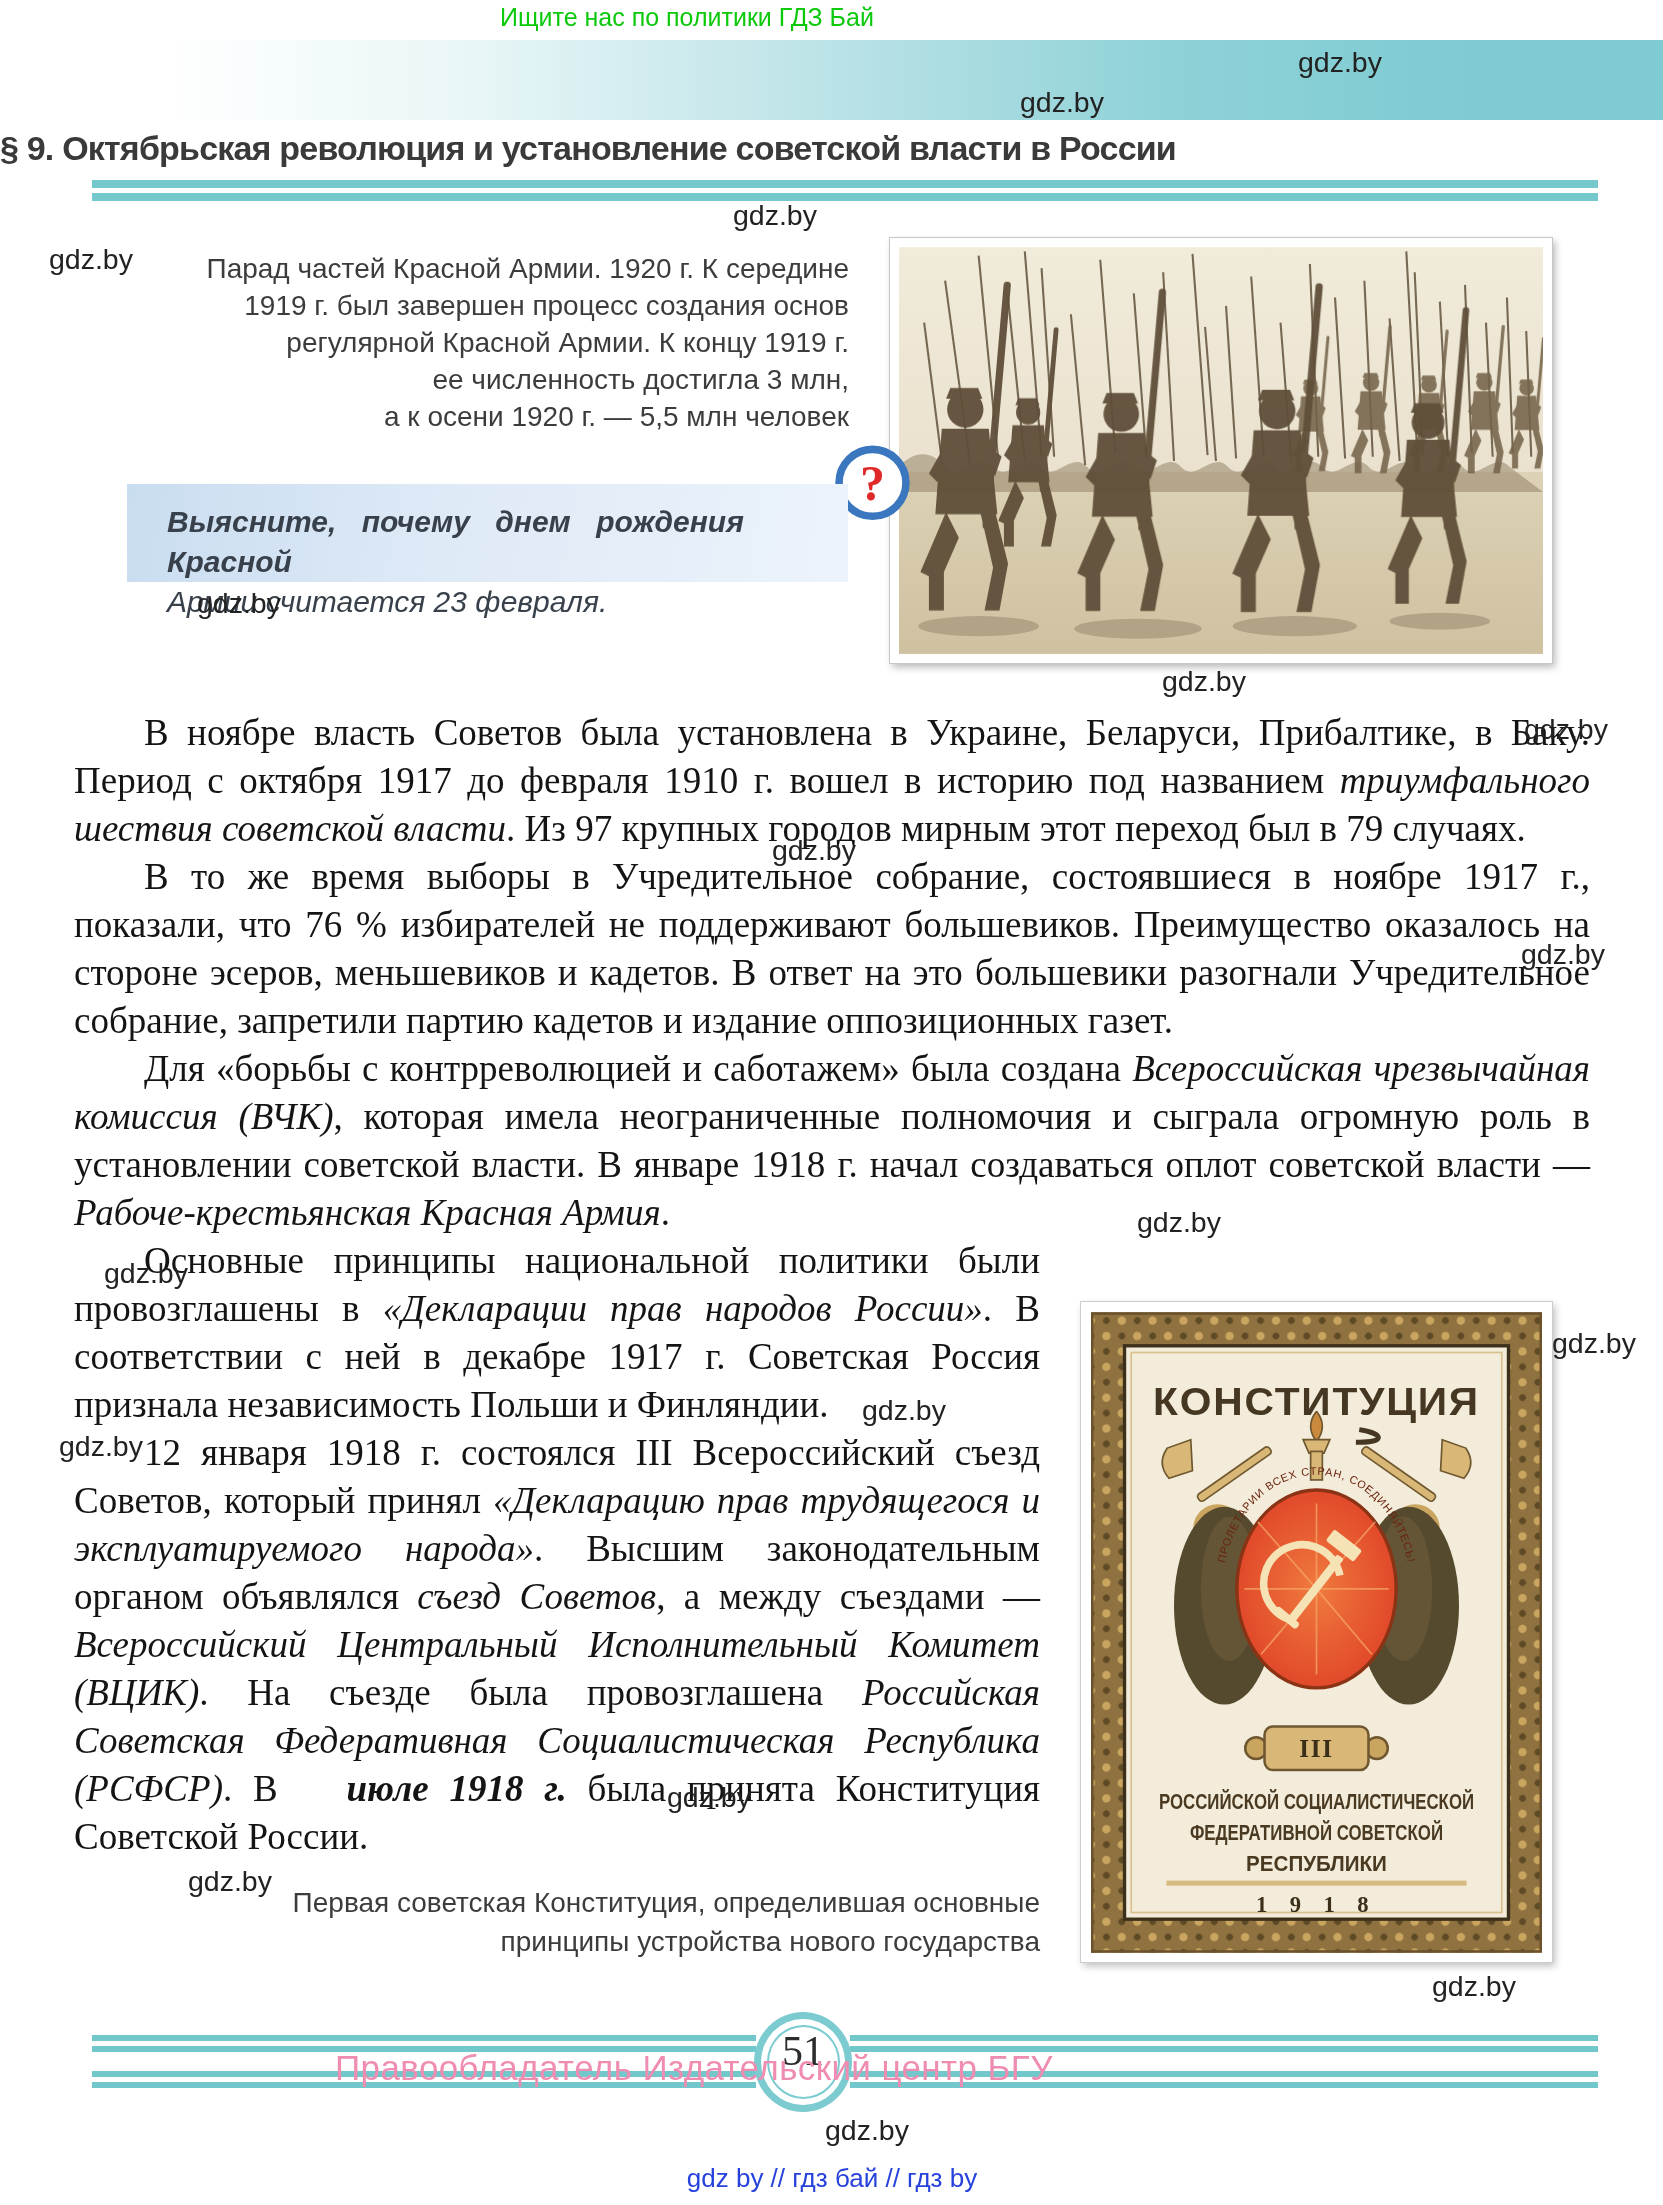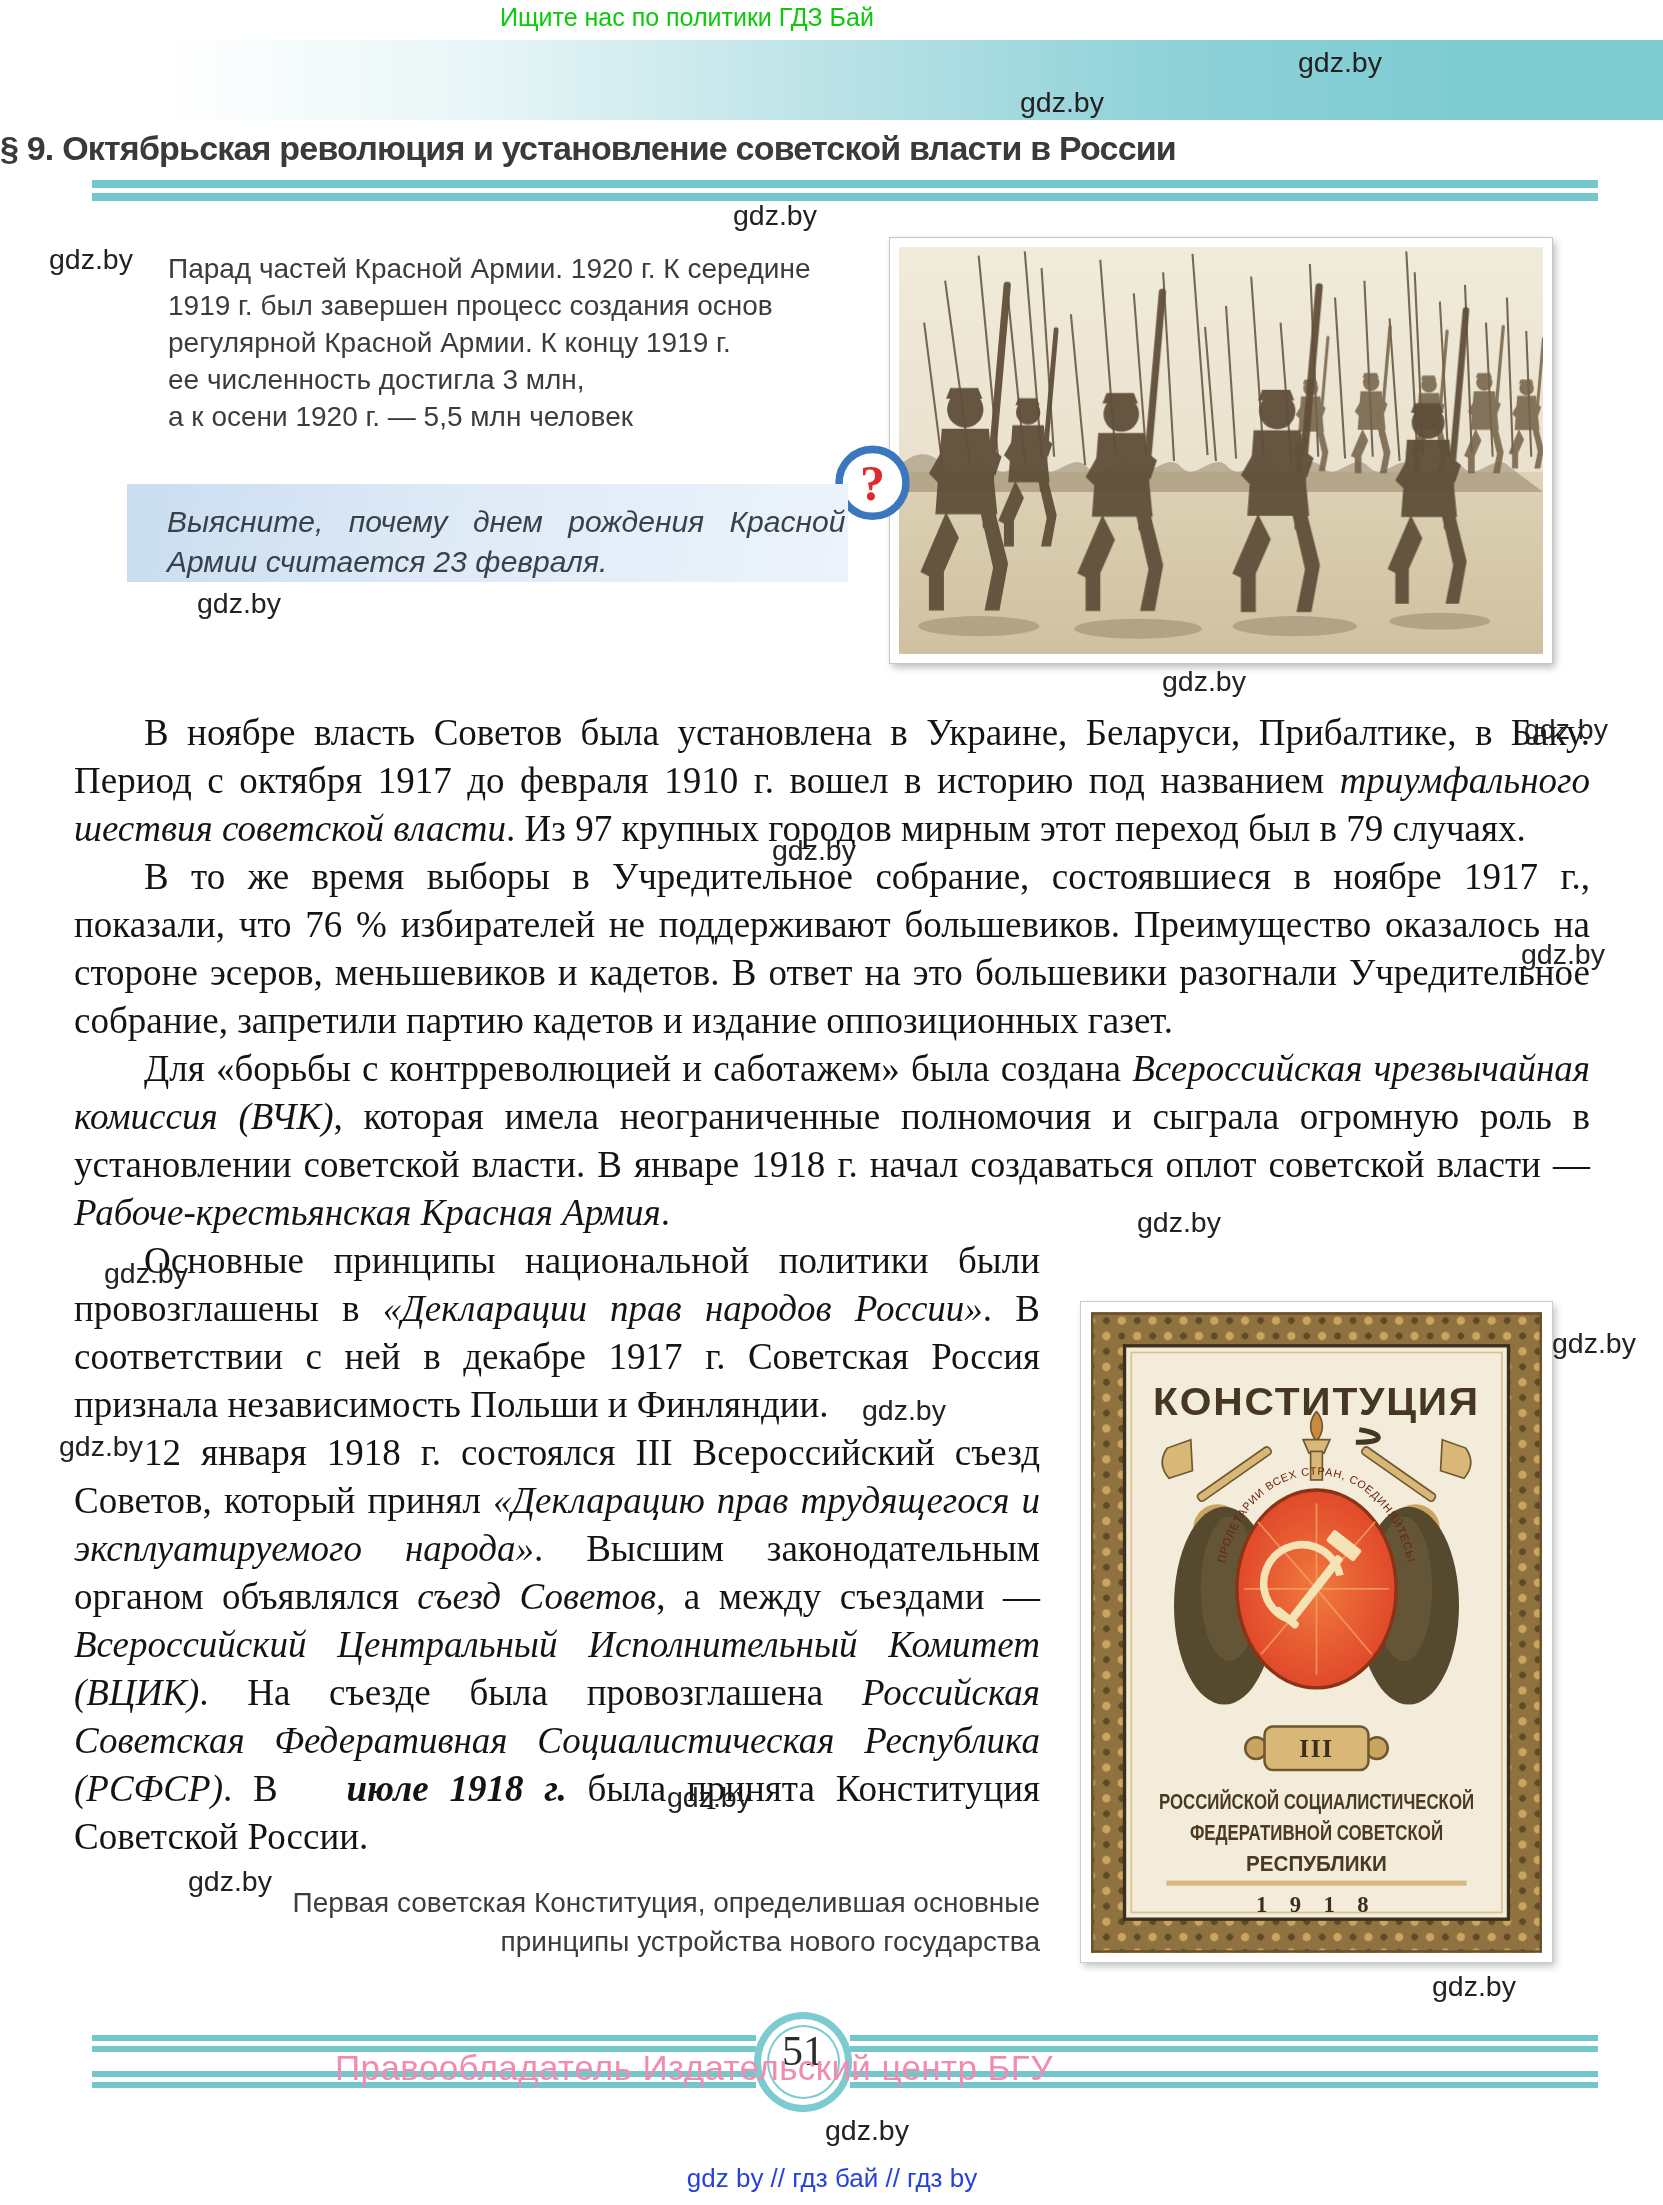--- a/index.html
+++ b/index.html
@@ -15,31 +15,31 @@
   .rule.r1{top:180px;} .rule.r2{top:193px;}
   
   .wm{position:absolute;font-size:28.5px;color:#222;white-space:nowrap;}
   .wm1{left:1298px;top:46px;} .wm2{left:1020px;top:86px;} .wm3{left:733px;top:199px;}
   .wm4{left:49px;top:243px;} .wm5{left:1162px;top:665px;} .wm6{left:1524px;top:713px;}
   .wm7{left:772px;top:834px;} .wm8{left:1521px;top:938px;} .wm9{left:1137px;top:1206px;}
   .wm10{left:104px;top:1257px;} .wm11{left:1552px;top:1327px;} .wm12{left:862px;top:1394px;}
   .wm13{left:59px;top:1430px;} .wm14{left:667px;top:1781px;} .wm15{left:188px;top:1865px;}
   .wm16{left:1432px;top:1970px;} .wm17{left:825px;top:2114px;}
   
-  .photo-caption{position:absolute;left:168px;top:250px;width:681px;text-align:left;
+  .photo-caption{position:absolute;left:168px;top:250px;width:681px;text-align:right;
     font-size:28px;line-height:37px;color:#3c3c3c;}
   .photo-frame{position:absolute;left:889px;top:237px;width:664px;height:427px;background:#fff;
     border:0.8px solid #c6c6c6;box-shadow:3.4px 4.2px 7.5px rgba(0,0,0,.28);box-sizing:border-box;padding:9.2px;}
   .photo-frame svg{display:block;width:644px;height:407px;}
   .magnifier{position:absolute;left:778px;top:436px;width:138px;height:96px;}
   
   .question-box{position:absolute;left:127px;top:484px;width:721px;height:98px;box-sizing:border-box;
     background:linear-gradient(100deg,#c9ddf0 0%,#dfeaf7 45%,#ecf3fb 100%);
     padding:18.4px 0 0 40px;font-style:italic;font-size:30px;line-height:40px;color:#38414b;}
-  .question-box .jline{word-spacing:17px;}
+  .question-box .jline{word-spacing:17px;font-weight:bold;}
   
   .bodytext{position:absolute;left:74px;top:709px;width:1516px;
     font-family:"Liberation Serif",serif;font-size:37px;line-height:48px;color:#141414;}
   .bodytext p{margin:0;text-align:justify;text-indent:70px;hyphens:auto;}
   .narrow{width:966px;}
   .bi{font-weight:bold;margin-left:48px;}
   .const-caption{margin-top:22px;width:966px;text-align:right;
     font-family:"Liberation Sans",sans-serif;font-size:28px;line-height:39px;color:#3c3c3c;}
   
   .const-frame{position:absolute;left:1080px;top:1301px;width:473px;height:662px;background:#fff;

